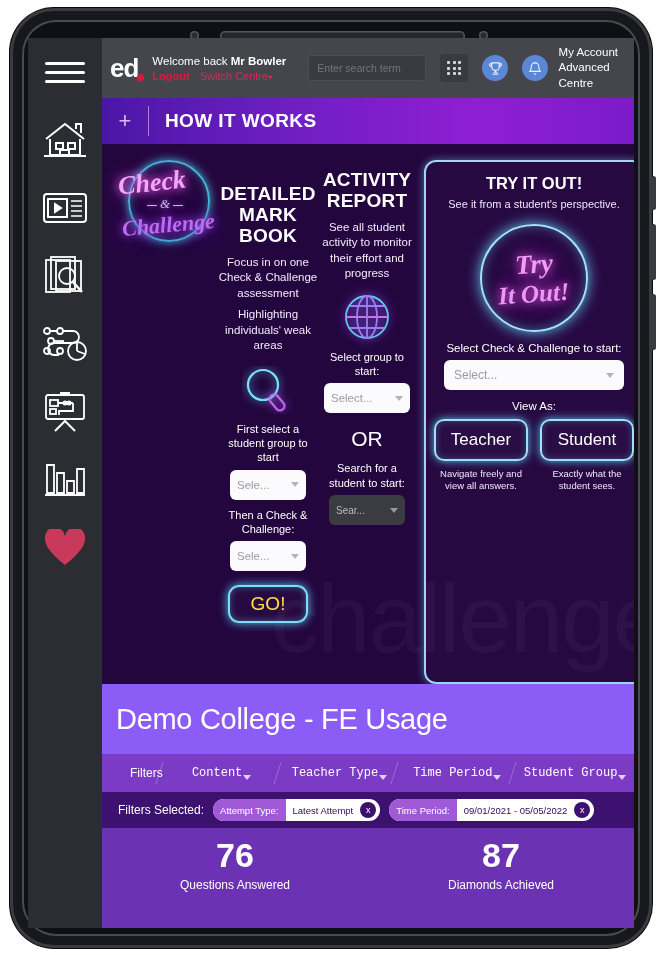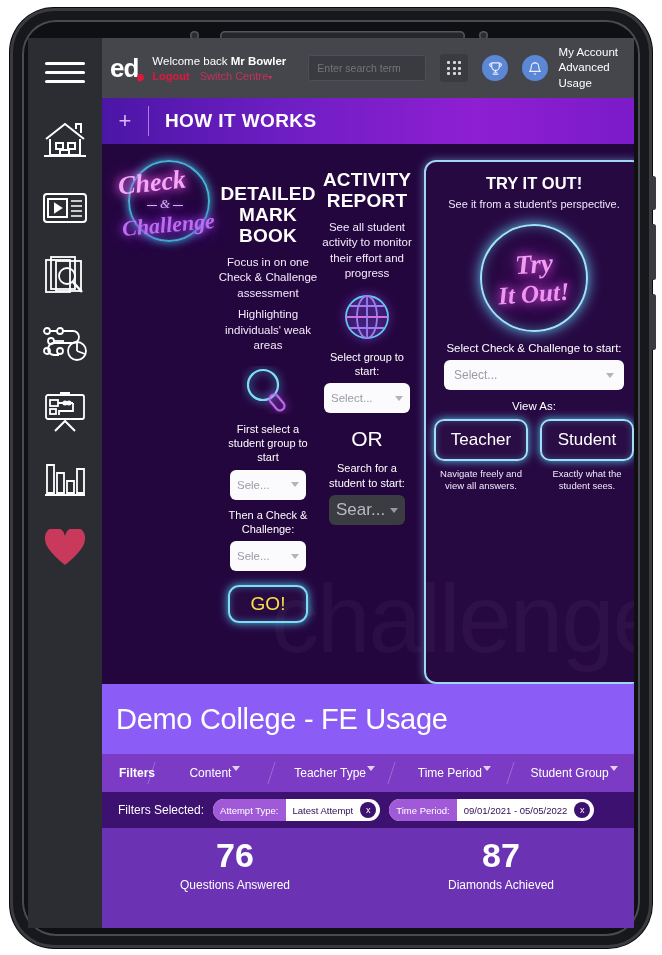--- a/index.html
+++ b/index.html
@@ -212,21 +212,21 @@
     width: 76px; height: 30px; margin: 0 auto;
     background: #fbfbfd; border-radius: 6px;
     display: flex; align-items: center; justify-content: space-between;
     padding: 0 7px; color: #9b9ba5; font-size: 11.5px;
   }
   .sel-light.wide { width: 86px; }
   .sel-dark {
     width: 76px; height: 30px; margin: 0 auto;
     background: #3b3c42; border-radius: 6px;
     display: flex; align-items: center; justify-content: space-between;
-    padding: 8px 7px; color: #b9bac1; font-size: 17px;
+    padding: 8px 7px; color: #b9bac1; font-size: 10px;
   }
   .caret-dn {
     width: 0; height: 0; border-left: 4.5px solid transparent;
     border-right: 4.5px solid transparent; border-top: 5px solid currentColor;
     opacity: .75;
   }
 
   .go-btn {
     width: 80px; height: 38px; margin: 14px auto 0;
     border: 2px solid #7fdcf5; border-radius: 11px;
@@ -292,23 +292,23 @@
     display: flex; align-items: center; padding-left: 14px;
     color: #fff; font-size: 29px; font-weight: 300; letter-spacing: -.3px;
   }
 
   
   .filterbar {
     flex: 0 0 38px; background: #7b3bc4;
     display: flex; align-items: center; color: #fff;
     font-size: 12px; position: relative;
   }
-  .fb-label { padding-left: 17px; font-weight: bold; }
+  .fb-label { padding-left: 28px; font-weight: normal; }
   .fb-item {
-    display: flex; align-items: flex-start; gap: 1px; white-space: nowrap;
+    display: flex; align-items: flex-end; gap: 1px; white-space: nowrap; font-family: Liberation Mono, monospace;
   }
   .fb-slot { flex: 1; display: flex; justify-content: center; position: relative; }
   .fb-slot::before {
     content: ""; position: absolute; left: -4px; top: -4px; bottom: -4px;
     width: 1px; background: rgba(255,255,255,.25); transform: skewX(-18deg);
   }
   .chev {
     width: 0; height: 0; border-left: 4px solid transparent;
     border-right: 4px solid transparent; border-top: 5px solid #e4d0f7;
   }
@@ -476,21 +476,21 @@
         <div class="circ-icon">
           <svg width="14" height="15" viewBox="0 0 14 16" fill="none" stroke="#eaf2ff" stroke-width="1.2">
             <path d="M7 2 a4 4 0 0 1 4 4 c0 3 1 4 1.5 5 h-11 C2 10 3 9 3 6 a4 4 0 0 1 4 -4 z"></path>
             <path d="M6 13.5 a1.3 1.3 0 0 0 2 0"></path>
             <path d="M7 1 v1"></path>
           </svg>
         </div>
         <div class="acct">
           <div>My Account</div>
           <div>Advanced</div>
-          <div>Usage</div>
+          <div>Centre</div>
         </div>
       </div>
 
       <div class="how-bar">
         <div class="how-plus">+</div>
         <div class="how-sep"></div>
         <div class="how-title">HOW IT WORKS</div>
       </div>
 
       <div class="hero">

